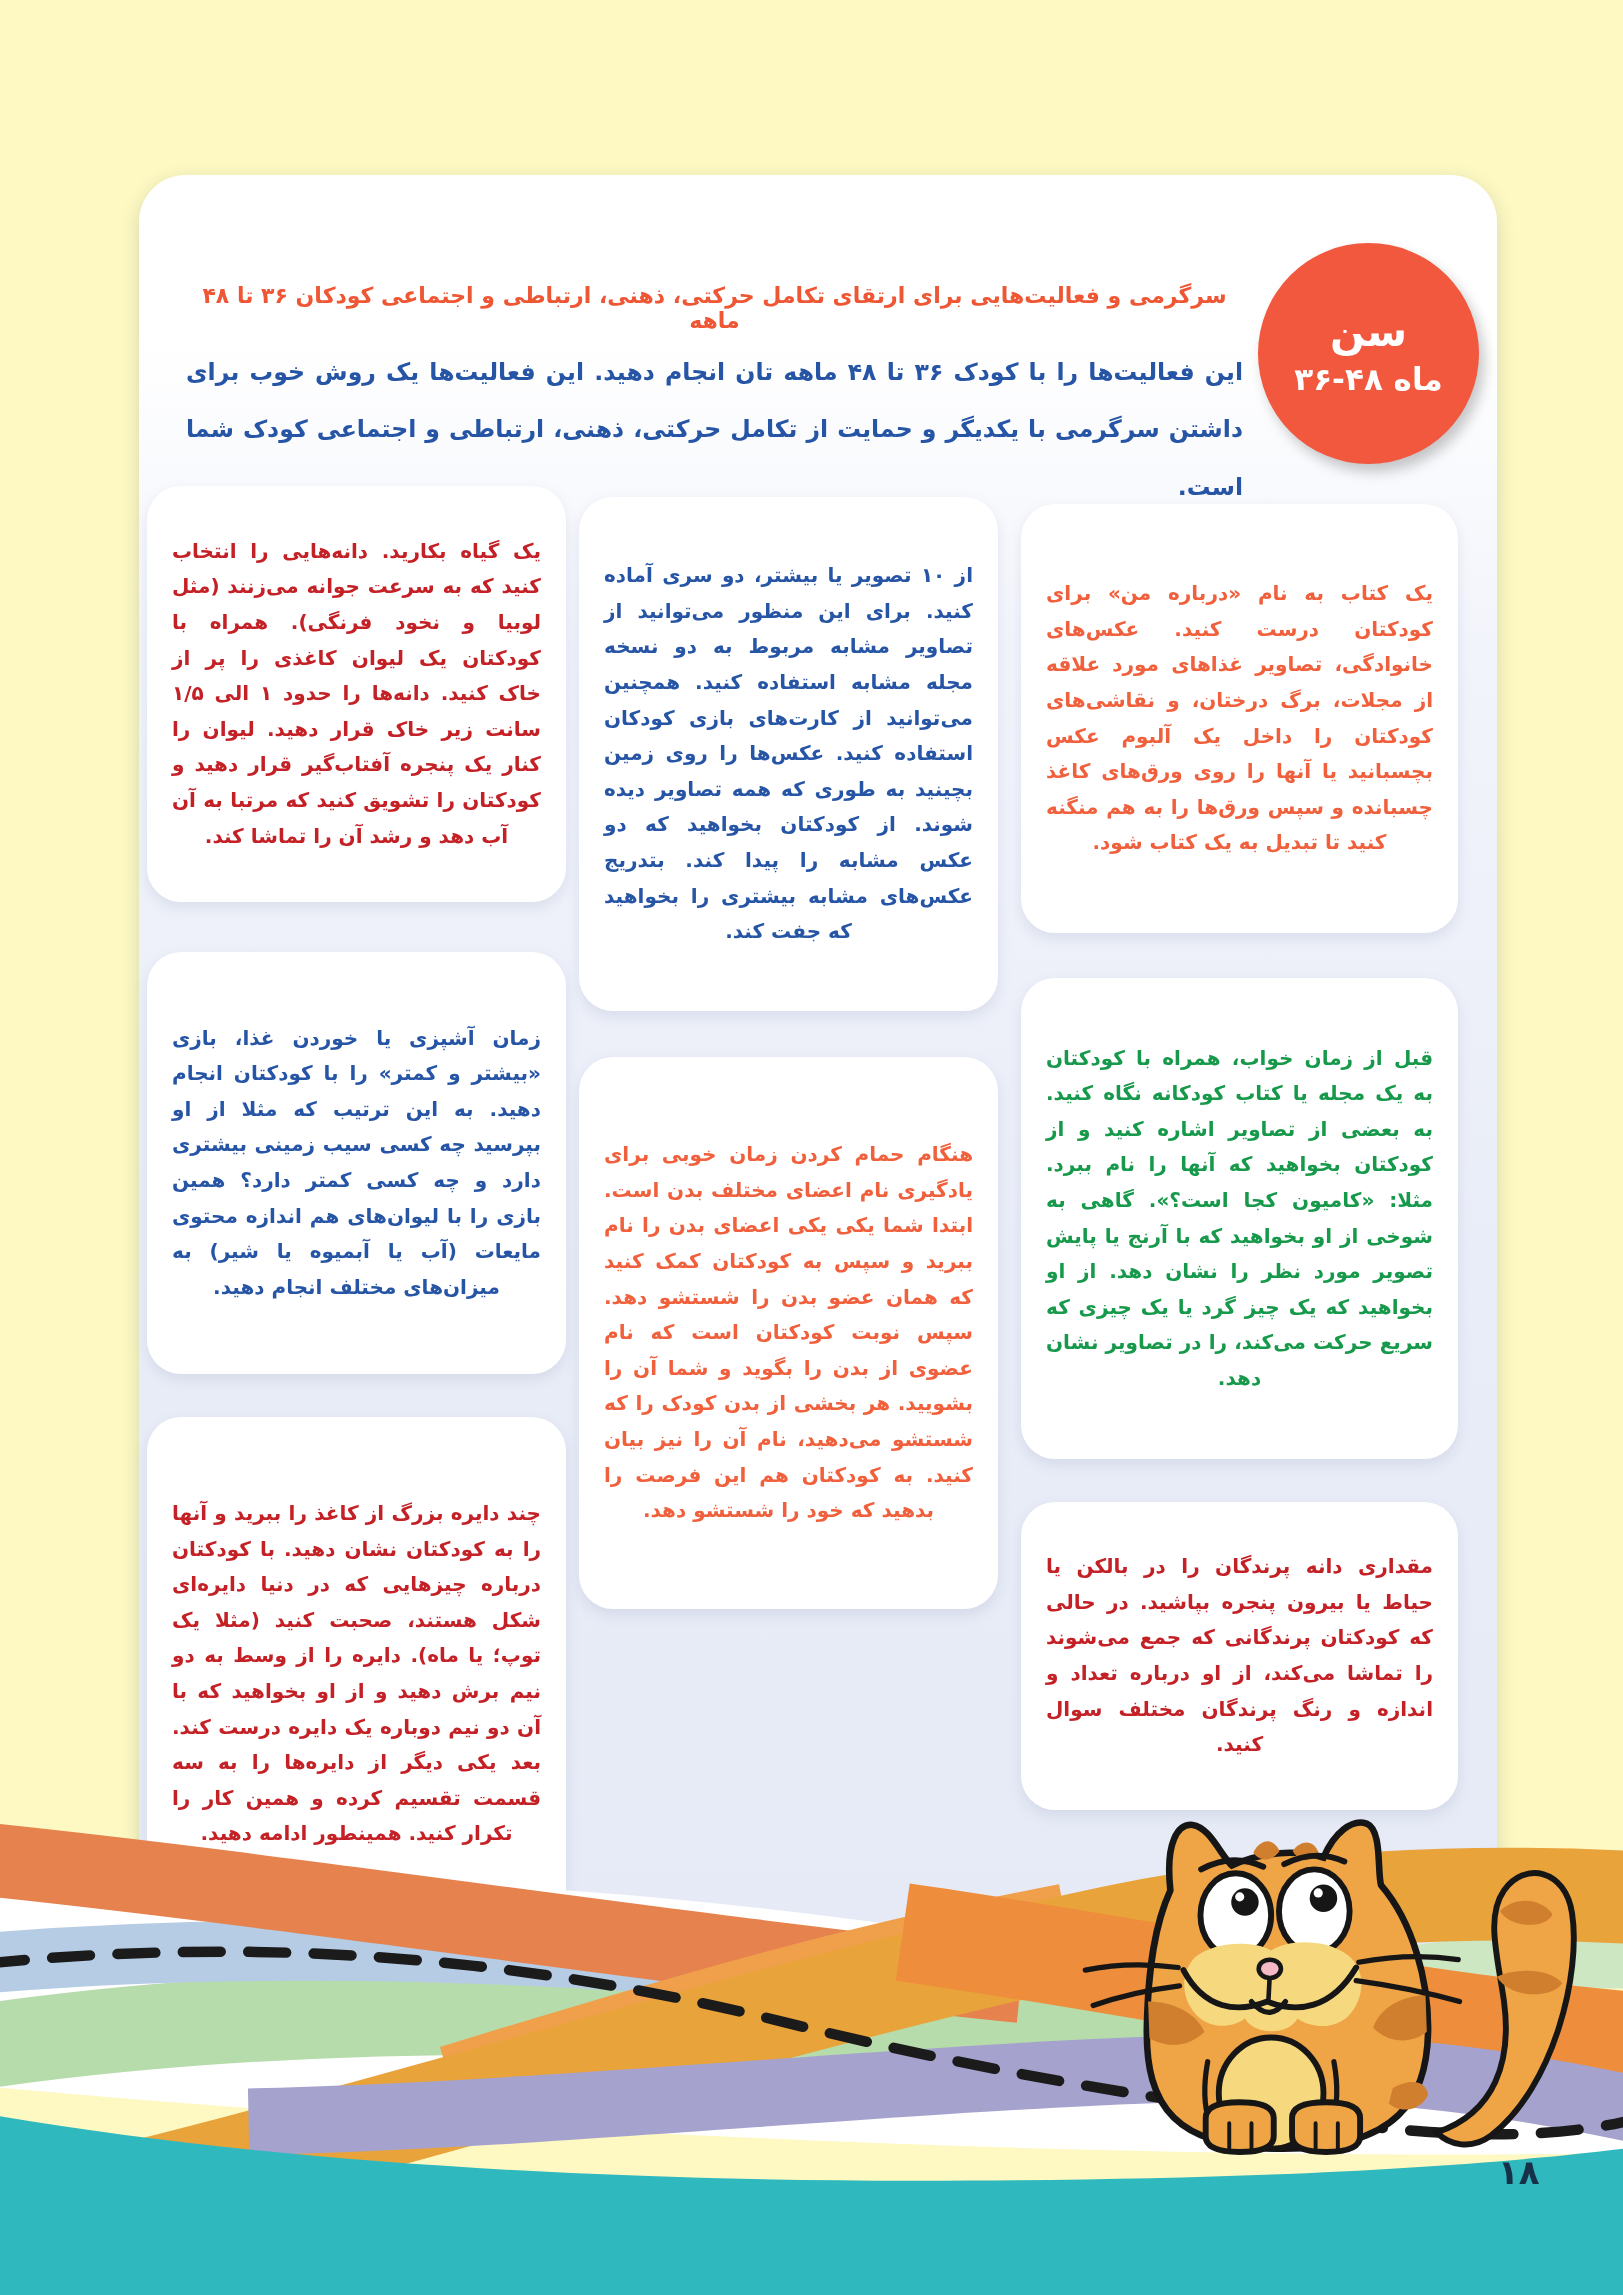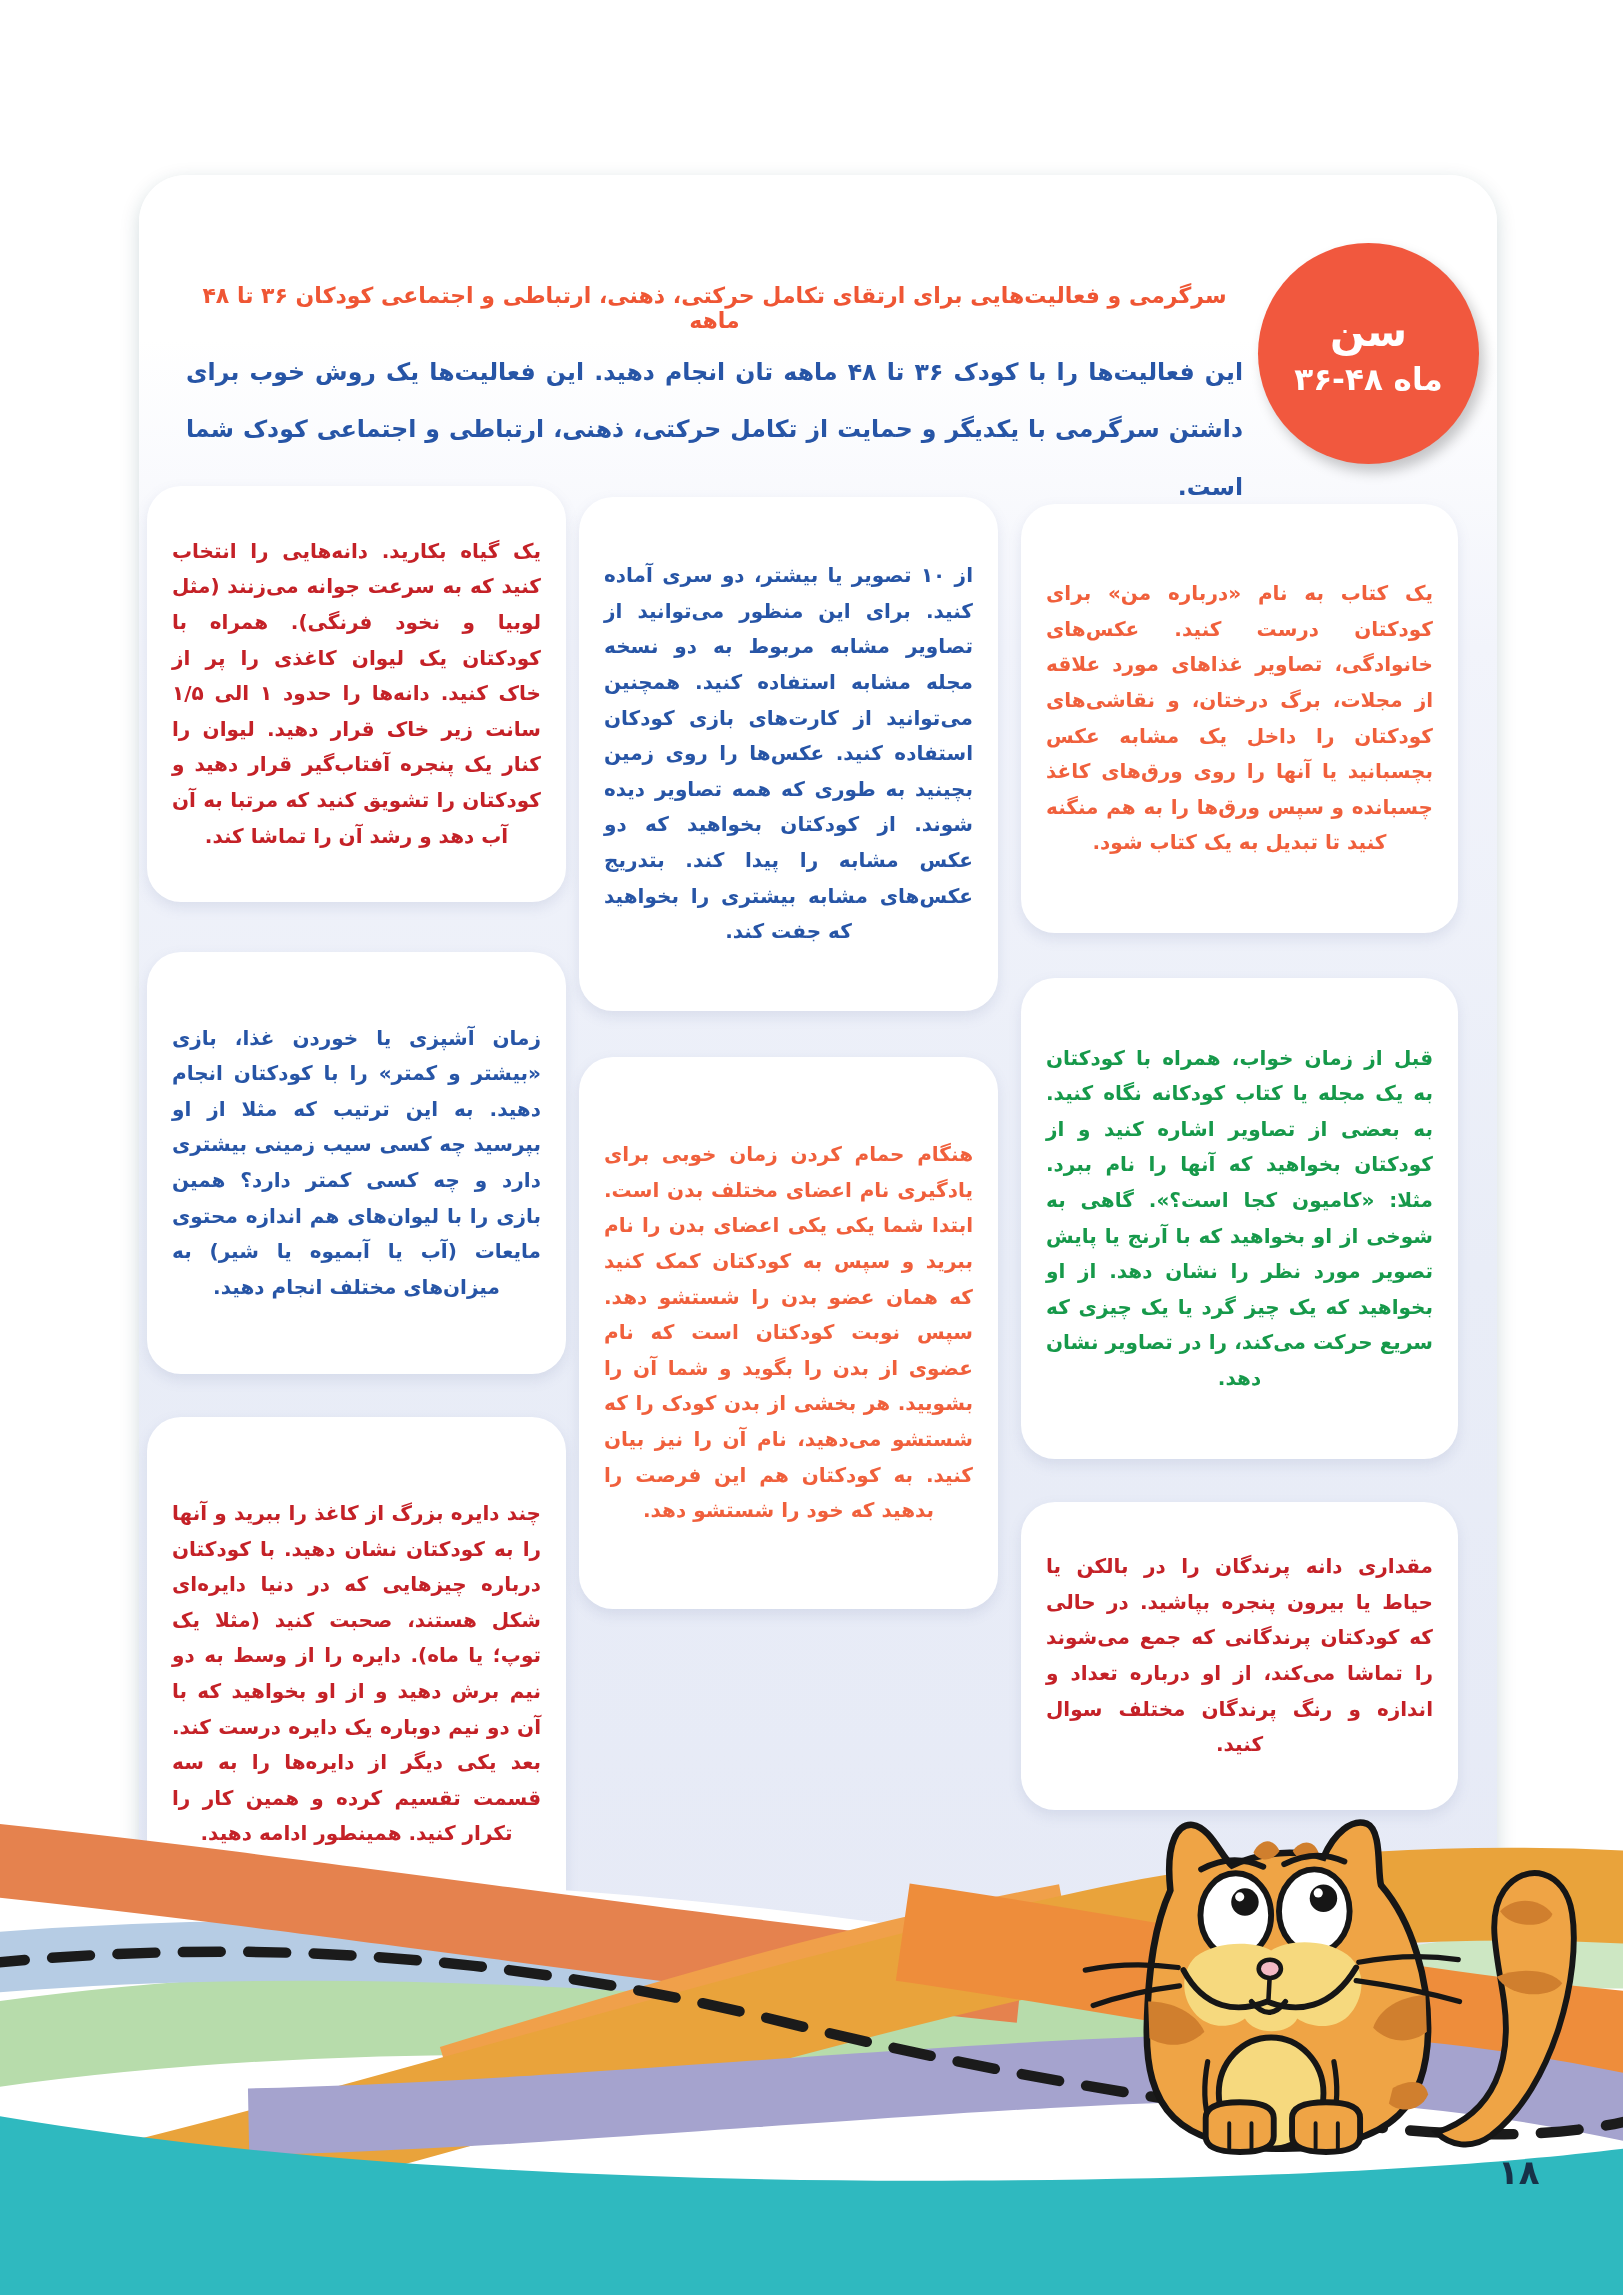--- a/index.html
+++ b/index.html
@@ -1,18 +1,18 @@
 <!DOCTYPE html>
 <html lang="fa" style="font-size:10.5px"><head>
 <meta charset="utf-8">
 <style>
   html,body{margin:0;padding:0;background:#2fb9bf;}
   .page{
     position:relative;width:1623px;height:2295px;overflow:hidden;
-    background:#ffffff;font-family:"DejaVu Sans",sans-serif;
+    background:#fef9c3;font-family:"DejaVu Sans",sans-serif;
   }
   .card{
     position:absolute;left:139px;top:175px;width:1358px;height:1819px;
     border-radius:47px;
     background:linear-gradient(180deg,#ffffff 0%,#ffffff 9%,#f2f4fb 26%,#e9edf7 60%,#e6eaf6 100%);
     box-shadow:0 6.5px 19.6px rgba(0,60,70,.18);
   }
   .header{position:absolute;left:186px;top:283px;width:1057px;direction:rtl;}
   .header-title{font-size:22px;font-weight:bold;text-align:center;letter-spacing:0;}
   .header-body{margin-top:10.5px;font-size:23.6px;font-weight:bold;line-height:2.45;text-align:justify;}
@@ -68,21 +68,21 @@
   </article>
 
   <article class="box" style="left:579px;top:497px;width:419px;height:514px;">
     <p style="color: rgb(39, 85, 166);">از ۱۰ تصویر یا بیشتر، دو سری آماده کنید. برای این منظور می‌توانید از تصاویر مشابه مربوط به دو نسخه مجله مشابه استفاده کنید. همچنین می‌توانید از کارت‌های بازی کودکان استفاده کنید. عکس‌ها را روی زمین بچینید به طوری که همه تصاویر دیده شوند. از کودکتان بخواهید که دو عکس مشابه را پیدا کند. بتدریج عکس‌های مشابه بیشتری را بخواهید که جفت کند.</p>
   </article>
   <article class="box" style="left:579px;top:1057px;width:419px;height:552px;">
     <p style="color: rgb(240, 96, 60);">هنگام حمام کردن زمان خوبی برای یادگیری نام اعضای مختلف بدن است. ابتدا شما یکی یکی اعضای بدن را نام ببرید و سپس به کودکتان کمک کنید که همان عضو بدن را شستشو دهد. سپس نوبت کودکتان است که نام عضوی از بدن را بگوید و شما آن را بشویید. هر بخشی از بدن کودک را که شستشو می‌دهید، نام آن را نیز بیان کنید. به کودکتان هم این فرصت را بدهید که خود را شستشو دهد.</p>
   </article>
 
   <article class="box" style="left:1021px;top:504px;width:437px;height:429px;">
-    <p style="color: rgb(240, 96, 60);">یک کتاب به نام «درباره من» برای کودکتان درست کنید. عکس‌های خانوادگی، تصاویر غذاهای مورد علاقه از مجلات، برگ درختان، و نقاشی‌های کودکتان را داخل یک مشابه عکس بچسبانید یا آنها را روی ورق‌های کاغذ چسبانده و سپس ورق‌ها را به هم منگنه کنید تا تبدیل به یک کتاب شود.</p>
+    <p style="color: rgb(240, 96, 60);">یک کتاب به نام «درباره من» برای کودکتان درست کنید. عکس‌های خانوادگی، تصاویر غذاهای مورد علاقه از مجلات، برگ درختان، و نقاشی‌های کودکتان را داخل یک آلبوم عکس بچسبانید یا آنها را روی ورق‌های کاغذ چسبانده و سپس ورق‌ها را به هم منگنه کنید تا تبدیل به یک کتاب شود.</p>
   </article>
   <article class="box" style="left:1021px;top:978px;width:437px;height:481px;">
     <p style="color: rgb(22, 153, 74);">قبل از زمان خواب، همراه با کودکتان به یک مجله یا کتاب کودکانه نگاه کنید. به بعضی از تصاویر اشاره کنید و از کودکتان بخواهید که آنها را نام ببرد. مثلا: «کامیون کجا است؟». گاهی به شوخی از او بخواهید که با آرنج یا پایش تصویر مورد نظر را نشان دهد. از او بخواهید که یک چیز گرد یا یک چیزی که سریع حرکت می‌کند، را در تصاویر نشان دهد.</p>
   </article>
   <article class="box" style="left:1021px;top:1502px;width:437px;height:308px;">
     <p style="color: rgb(196, 33, 39);">مقداری دانه پرندگان را در بالکن یا حیاط یا بیرون پنجره بپاشید. در حالی که کودکتان پرندگانی که جمع می‌شوند را تماشا می‌کند، از او درباره تعداد و اندازه و رنگ پرندگان مختلف سوال کنید.</p>
   </article>
 
   <svg class="ribbons" viewBox="0 2700 2481 808" aria-hidden="true">
     <path d="M 0,2900 C 500,2845 1000,2885 1500,2960 C 1900,3015 2250,3060 2481,3050 L 2481,3290 C 1800,3300 900,3270 0,3190 Z" fill="#ffffff"></path>

